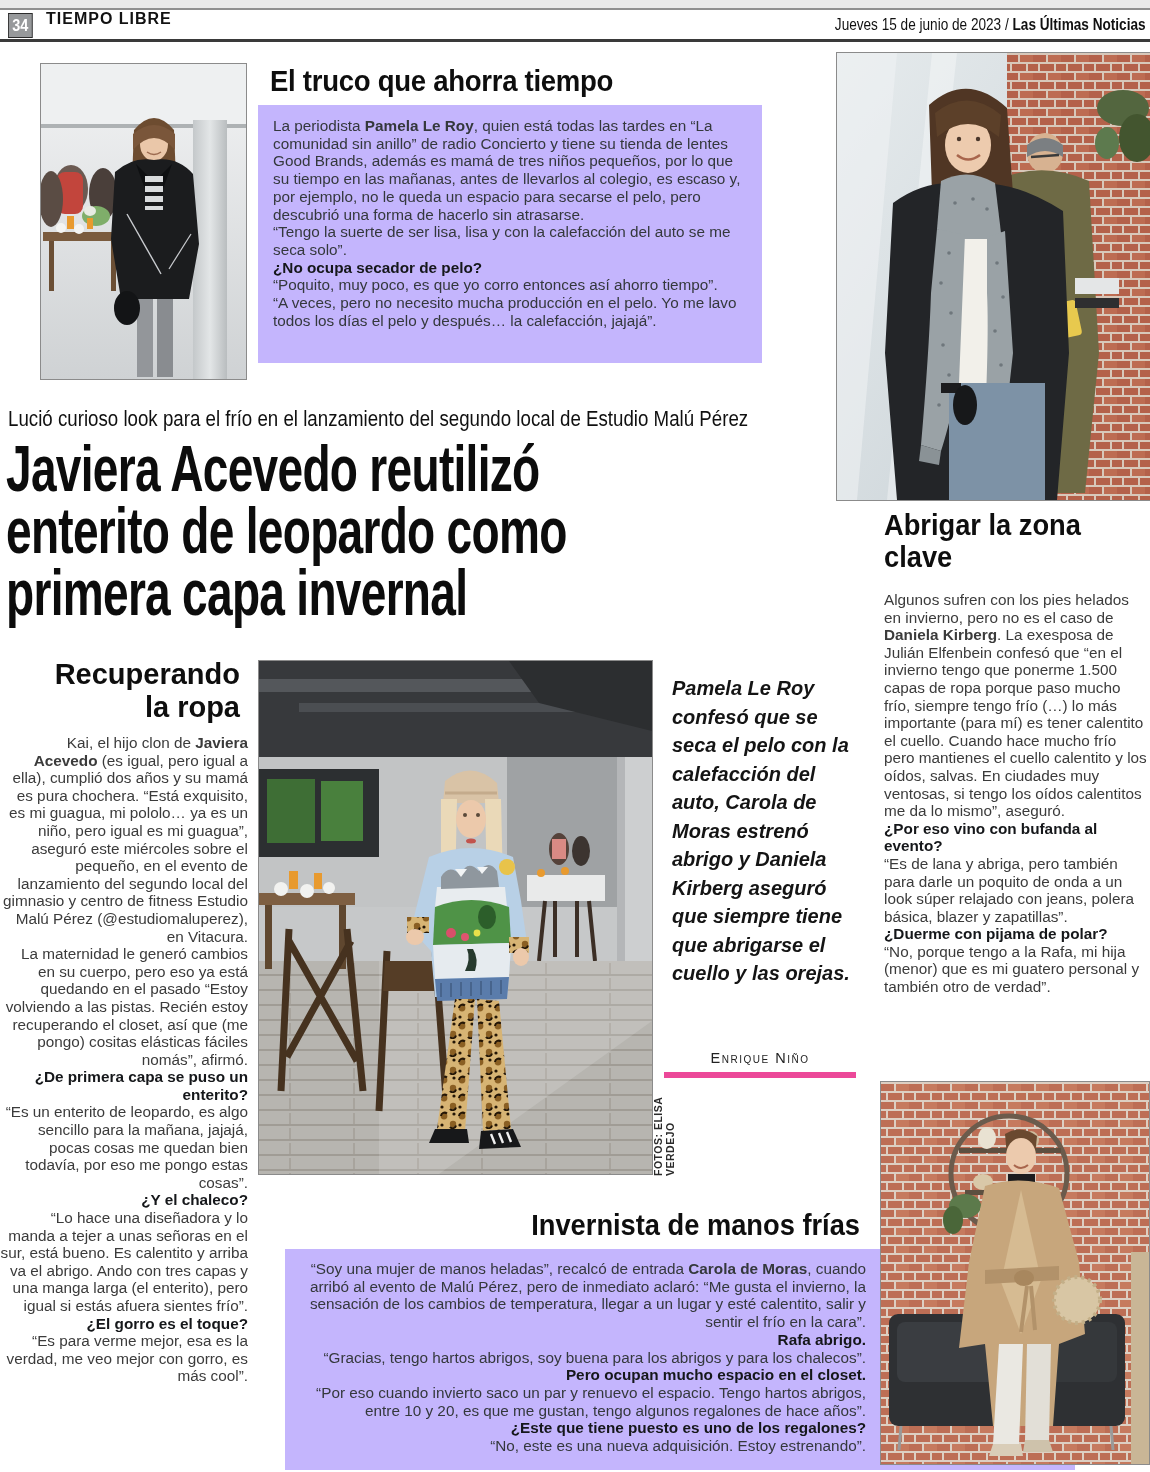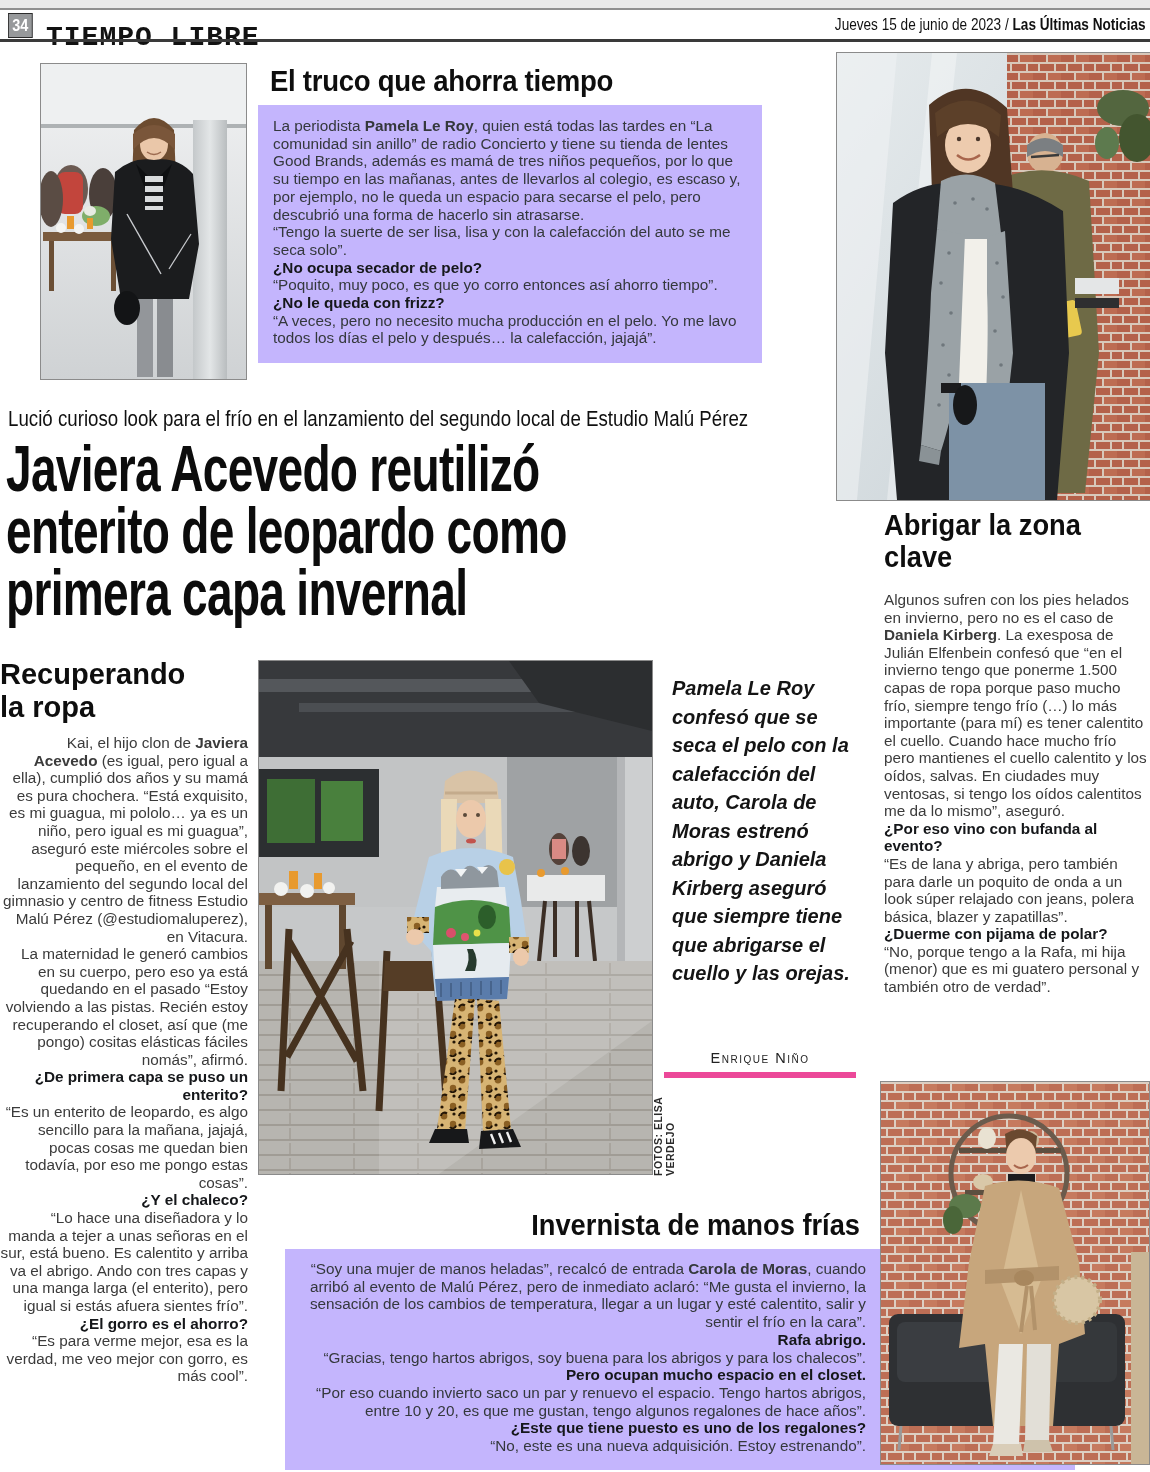--- a/index.html
+++ b/index.html
@@ -5,38 +5,38 @@
   html,body{margin:0;padding:0;background:#e9e9e9;}
   .page{position:relative;width:1150px;height:1472px;margin:8px auto;background:#fff;overflow:hidden;
         font-family:"Liberation Sans",sans-serif;color:#3b3b3b;}
   .abs{position:absolute;}
   
   .rule-top{left:0;top:0;width:1150px;height:2px;background:#8f8f8f;}
   .rule-bot{left:0;top:31px;width:1150px;height:3px;background:#3a3a3a;}
   .pgnum{left:8px;top:5px;width:27px;height:23px;background:#97999b;border:1px solid #2b2b2b;
          color:#fff;font-weight:bold;font-size:17px;line-height:23px;text-align:center;
          transform:scaleX(.85);transform-origin:left top;}
-  .section-title{left:46px;top:14px;font-size:28px;font-weight:bold;color:#121212;letter-spacing:1px;font-family:Liberation Mono, monospace;}
+  .section-title{left:46px;top:2px;font-size:16px;font-weight:bold;color:#121212;letter-spacing:1px;}
   .dateline{right:4px;top:8px;font-size:16px;color:#111;transform:scaleX(.85);transform-origin:right top;white-space:nowrap;}
   .dateline b{font-weight:bold;}
   
   .photo{border:1px solid #8b8b8b;background:#ddd;}
   .photo svg{display:block;}
   
   .bluebox{background:#c4b5fd;}
   .boxtext{font-size:15.3px;line-height:17.7px;color:#34383c;}
   .boxtext p{margin:0;}
   .q{font-weight:bold;color:#15171a;}
   
   .h-truco{left:270px;top:57px;font-size:29px;font-weight:bold;color:#0e0e0e;letter-spacing:-.3px;
            transform:scaleX(.95);transform-origin:left top;white-space:nowrap;}
   .kicker{left:8px;top:398px;font-size:22px;color:#101010;transform:scaleX(.85);transform-origin:left top;white-space:nowrap;}
   .main-hl{left:6px;top:430px;font-size:64px;line-height:62px;font-weight:bold;color:#0c0c0c;
            letter-spacing:-1px;transform:scaleX(.72);transform-origin:left top;white-space:nowrap;}
-  .h-recu{left:0;top:650px;width:240px;font-size:29px;line-height:33px;font-weight:bold;color:#0e0e0e;}
+  .h-recu{left:0;top:650px;width:240px;text-align:right;font-size:29px;line-height:33px;font-weight:bold;color:#0e0e0e;}
   .recu-body{left:0;top:726px;width:248px;text-align:right;font-size:15.3px;line-height:17.6px;}
   .recu-body p{margin:0;}
   .pullq{left:672px;top:666px;width:182px;font-size:20px;line-height:28.5px;font-weight:bold;color:#141414;font-style:italic;}
   .byline{left:664px;top:1042px;width:192px;text-align:center;font-variant:small-caps;
           font-size:14.5px;letter-spacing:1.5px;color:#222;border-bottom:6px solid #ec4899;padding-bottom:6px;}
   .h-abrigar{left:884px;top:501px;width:266px;font-size:29px;line-height:32px;font-weight:bold;color:#0e0e0e;
              transform:scaleX(.94);transform-origin:left top;}
   .abrigar-body{left:884px;top:583px;width:266px;font-size:15.3px;line-height:17.6px;}
   .abrigar-body p{margin:0;}
   .h-inver{left:400px;top:1201px;width:460px;text-align:right;font-size:29px;font-weight:bold;color:#0e0e0e;
@@ -108,21 +108,20 @@
       </g>
     </svg>
   </div>
 
   <div class="abs h-truco">El truco que ahorra tiempo</div>
   <div class="abs bluebox boxtext" style="left:258px;top:97px;width:504px;height:258px;padding:12px 15px;box-sizing:border-box;">
     <p><span>La periodista </span><b>Pamela Le Roy</b><span>, quien está todas las tardes en “La comunidad sin anillo” de radio Concierto y tiene su tienda de lentes Good Brands, además es mamá de tres niños pequeños, por lo que su tiempo en las mañanas, antes de llevarlos al colegio, es escaso y, por ejemplo, no le queda un espacio para secarse el pelo, pero descubrió una forma de hacerlo sin atrasarse.</span></p>
     <p>“Tengo la suerte de ser lisa, lisa y con la calefacción del auto se me seca solo”.</p>
     <p class="q">¿No ocupa secador de pelo?</p>
     <p>“Poquito, muy poco, es que yo corro entonces así ahorro tiempo”.</p>
-    <p class="q">¿No le queda con frizz?</p>
     <p>“A veces, pero no necesito mucha producción en el pelo. Yo me lavo todos los días el pelo y después… la calefacción, jajajá”.</p>
   </div>
 
   <div class="abs photo" style="left:836px;top:44px;width:313px;height:447px;">
     <svg width="313" height="447" viewBox="0 0 313 447">
       <defs>
         <linearGradient id="p2glass" x1="0" y1="0" x2="1" y2="1">
           <stop offset="0" stop-color="#e6ebed"></stop>
             <stop offset="1" stop-color="#c6cfd4"></stop>
         </linearGradient>
@@ -203,21 +202,21 @@
     <div>Recuperando</div>
     <div>la ropa</div>
   </div>
   <div class="abs recu-body">
     <p><span>Kai, el hijo clon de </span><b>Javiera Acevedo</b><span> (es igual, pero igual a ella), cumplió dos años y su mamá es pura chochera. “Está exquisito, es mi guagua, mi pololo… ya es un niño, pero igual es mi guagua”, aseguró este miércoles sobre el pequeño, en el evento de lanzamiento del segundo local del gimnasio y centro de fitness Estudio Malú Pérez (@estudiomaluperez), en Vitacura.</span></p>
     <p>La maternidad le generó cambios en su cuerpo, pero eso ya está quedando en el pasado “Estoy volviendo a las pistas. Recién estoy recuperando el closet, así que (me pongo) cositas elásticas fáciles nomás”, afirmó.</p>
     <p class="q">¿De primera capa se puso un enterito?</p>
     <p>“Es un enterito de leopardo, es algo sencillo para la mañana, jajajá, pocas cosas me quedan bien todavía, por eso me pongo estas cosas”.</p>
     <p class="q">¿Y el chaleco?</p>
     <p>“Lo hace una diseñadora y lo manda a tejer a unas señoras en el sur, está bueno. Es calentito y arriba va el abrigo. Ando con tres capas y una manga larga (el enterito), pero igual si estás afuera sientes frío”.</p>
-    <p class="q">¿El gorro es el ahorro?</p>
+    <p class="q">¿El gorro es el toque?</p>
     <p>“Es para verme mejor, esa es la verdad, me veo mejor con gorro, es más cool”.</p>
   </div>
 
   <div class="abs photo" style="left:258px;top:652px;width:393px;height:513px;">
     <svg width="393" height="513" viewBox="0 0 393 513">
       <defs>
         <pattern id="leo" width="18" height="18" patternUnits="userSpaceOnUse">
           <rect width="18" height="18" fill="#d7b474"></rect>
           <circle cx="5" cy="5" r="3.4" fill="#8a5f23"></circle>
           <path d="M2,5 a3.6,3.6 0 0 1 6,-2.4" stroke="#231505" stroke-width="2" fill="none"></path>

